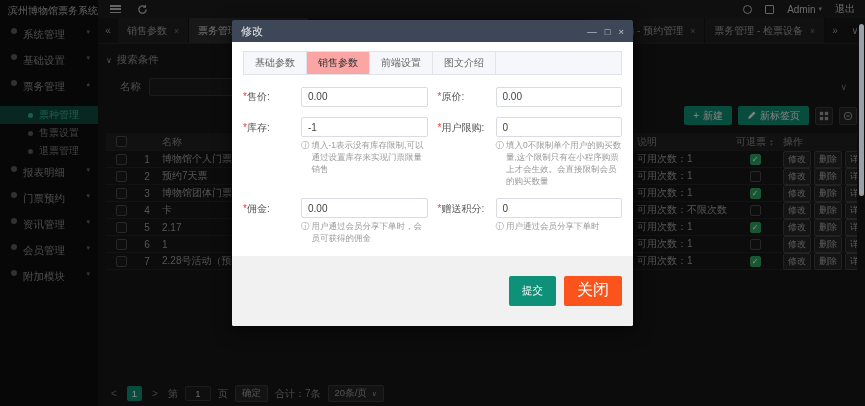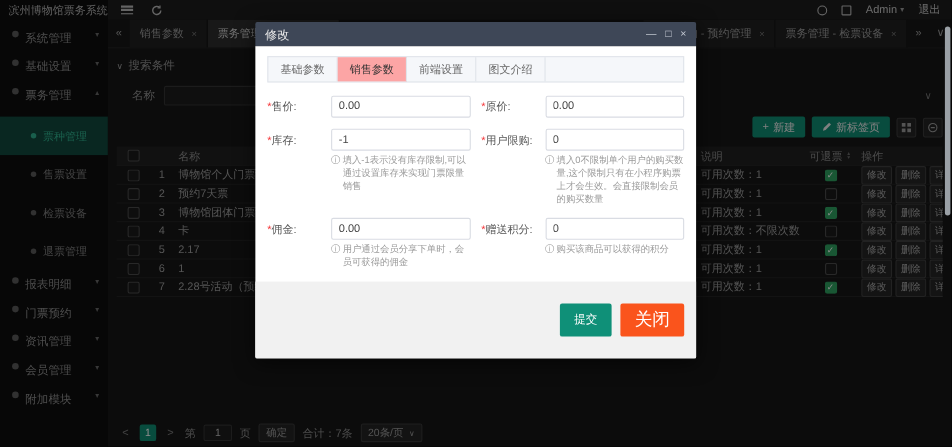--- a/index.html
+++ b/index.html
@@ -7,21 +7,21 @@
   .screen{position:relative;width:865px;height:406px;overflow:hidden;background:#161616;
     font-family:"Liberation Sans","DejaVu Sans",sans-serif;}
 
   
   .sidebar{position:absolute;left:0;top:0;width:98px;height:100%;background:#0d0d0d;z-index:10}
   .logo{height:22px;line-height:22px;text-align:right;color:#b0b0b0;font-size:10px;white-space:nowrap;overflow:hidden}
   .menu{margin-top:6px}
   .m-group{height:26px;display:flex;padding:0 8px 0 11px;color:#8c8c8c;font-size:10.5px;cursor:pointer}
   .m-dot{width:6px;height:6px;border-radius:50%;background:#5a5a5a;margin-right:6px;flex:none}
   .m-chev{margin-left:auto;font-size:7px;color:#666}
-  .m-sub{height:35px;display:flex;align-items:center;padding-left:28px;color:#7d7d7d;font-size:10px;cursor:pointer}
+  .m-sub{height:18px;display:flex;align-items:center;padding-left:28px;color:#7d7d7d;font-size:10px;cursor:pointer}
   .m-sub .m-dot{width:5px;height:5px}
   .m-sub.active{background:#11473c;color:#2fae8c}
   .m-sub.active .m-dot{background:#2fae8c}
 
   
   .navbar{position:absolute;left:98px;right:0;top:0;height:18px;background:#1d1d1d;display:flex;align-items:center;padding:0 10px 0 12px;z-index:5}
   .nav-ic{color:#b9b9b9;display:flex;align-items:center;margin-right:16px;cursor:pointer}
   .burger{width:11px;height:8px;display:flex;flex-direction:column;justify-content:space-between}
   .burger i{display:block;height:1.5px;background:#b9b9b9}
   .nav-right{margin-left:auto;display:flex;align-items:center;gap:13px;color:#c3c3c3;font-size:10px}
@@ -135,24 +135,20 @@
         <span>票务管理</span>
         <span class="m-chev">▴</span>
       </div>
       <div class="m-sub active">
         <span class="m-dot"></span>
         <span>票种管理</span>
       </div>
       <div class="m-sub">
         <span class="m-dot"></span>
         <span>售票设置</span>
-      </div>
-      <div class="m-sub">
-        <span class="m-dot"></span>
-        <span>检票设备</span>
       </div>
       <div class="m-sub">
         <span class="m-dot"></span>
         <span>退票管理</span>
       </div>
       <div class="m-group" style="margin-top:6px">
         <span class="m-dot"></span>
         <span>报表明细</span>
         <span class="m-chev">▾</span>
       </div>
@@ -618,21 +614,21 @@
           </div>
 
           <div class="fld">
             <span class="f-label">
               <span class="f-mark">*</span><span>赠送积分:</span>
             </span>
             <span class="f-main">
               <input class="f-input" value="0" style="">
               <span class="f-hint">
                 <span class="i">ⓘ</span>
-                <span>购买该商品可以获得的积分</span>
+                <span>用户通过会员分享下单时</span>
               </span>
             </span>
           </div>
         </div>
 
       <div class="m-foot">
         <button class="btn-submit">提交</button>
         <button class="btn-danger">关闭</button>
       </div>
     </div>

